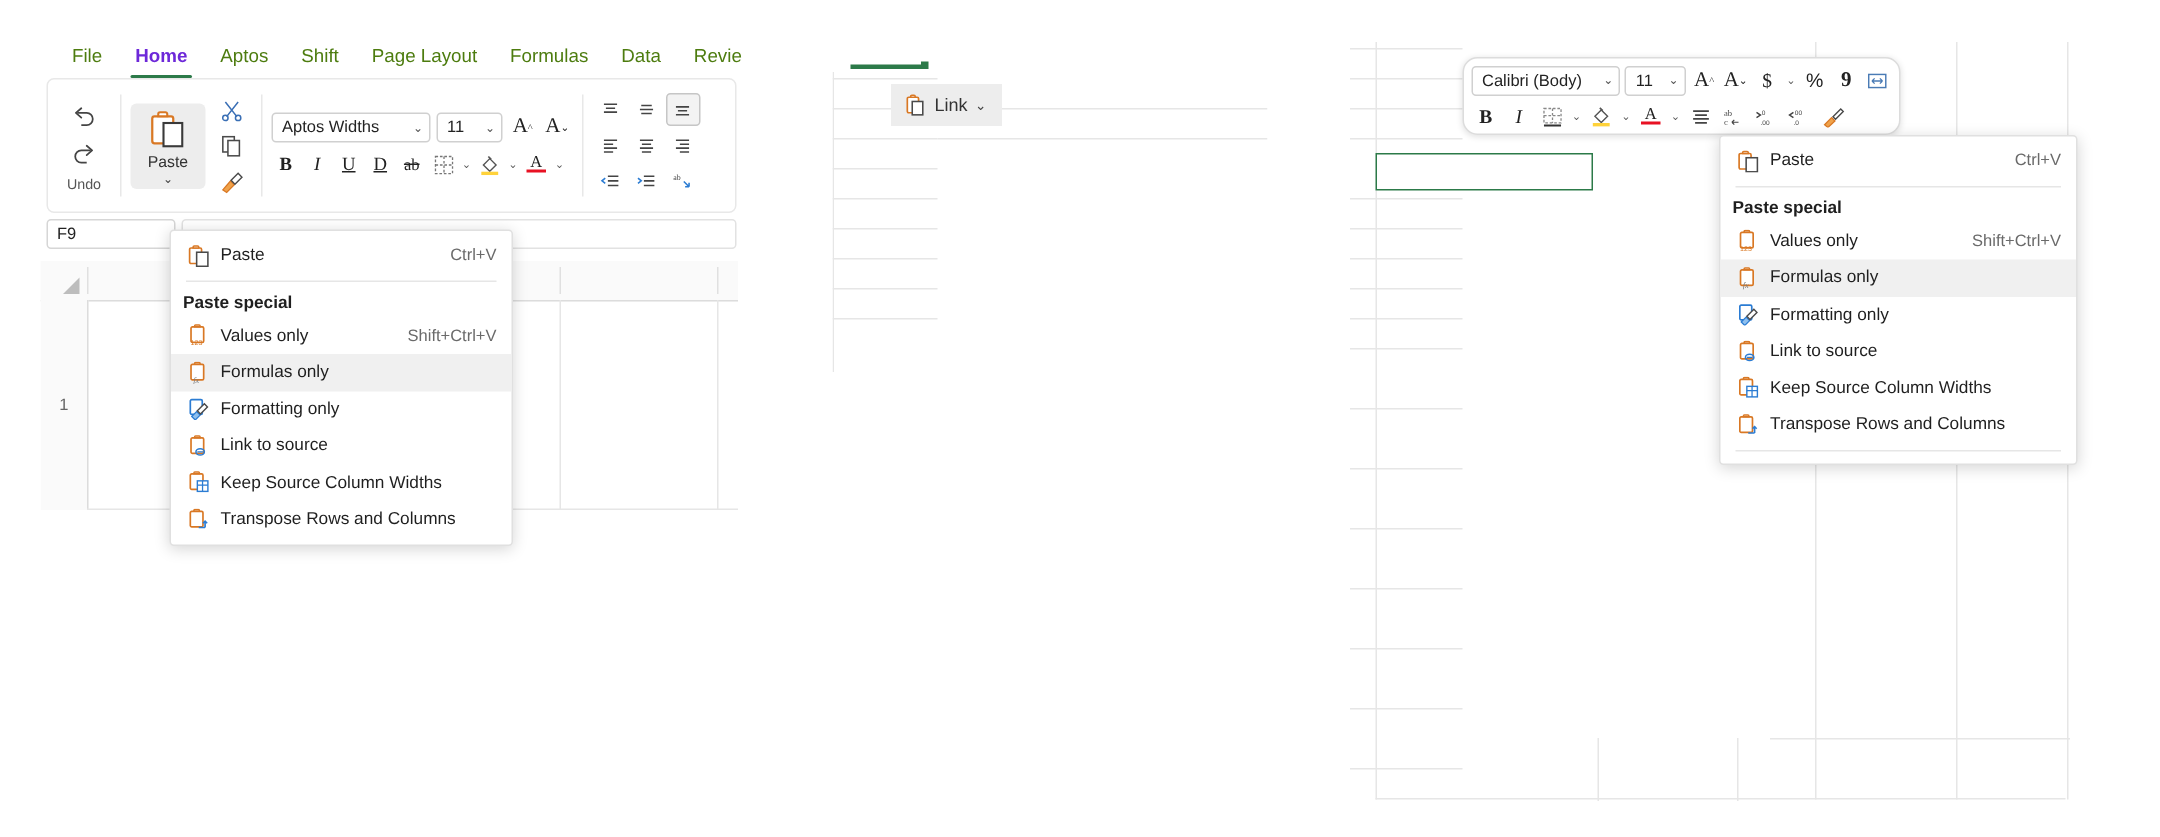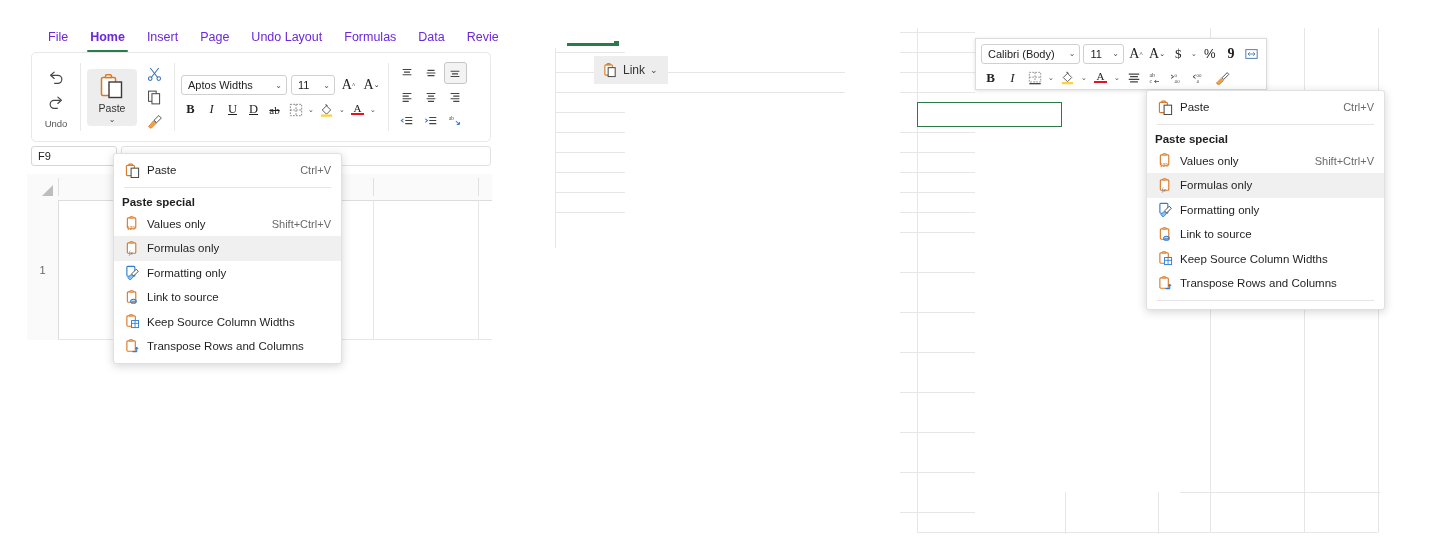--- a/index.html
+++ b/index.html
@@ -13,21 +13,21 @@
 
   
   .grid{position:absolute;overflow:hidden;}
   .grid .hline{position:absolute;left:0;right:0;height:1px;background:#e6e6e6;}
   .grid .vline{position:absolute;top:0;bottom:0;width:1px;background:#e6e6e6;}
 
   
   #left-panel{left:27px;top:22px;width:465px;height:318px;background:#fff;}
   .ribbon-tabs{height:30px;display:flex;align-items:center;
     padding-left:10px;gap:0;background:#fff;}
-  .ribbon-tab{font-size:12.5px;color:#6d28d9;padding:3px 11px;white-space:nowrap;
+  .ribbon-tab{font-size:12.5px;color:#4d7c0f;padding:3px 11px;white-space:nowrap;
     position:relative;cursor:default;}
   .ribbon-tab.active{font-weight:bold;color:#6d28d9;}
   .ribbon-tab.active::after{content:"";position:absolute;left:8px;right:8px;
     bottom:-5px;height:2.5px;background:#2c7a49;border-radius:2px;}
 
   .ribbon-body{position:absolute;left:4px;top:30px;width:460px;height:90px;
     background:#fff;border:1px solid #e8e8e8;border-radius:5px;
     display:flex;align-items:stretch;box-sizing:border-box;}
   .rgroup{display:flex;flex-direction:column;justify-content:center;
     padding:0 7px;position:relative;}
@@ -96,21 +96,21 @@
     box-sizing:border-box;font-size:12px;color:#333;}
   .ctrl-badge .chev{font-size:9px;color:#444;}
   .greensel{position:absolute;left:12px;top:29px;width:50px;height:3px;
     background:#2c7a49;}
   .greensel::after{content:"";position:absolute;right:-2px;top:-2px;width:5px;height:5px;
     background:#2c7a49;}
 
   
   #right-panel{left:900px;top:20px;width:520px;height:530px;}
   .minibar{position:absolute;left:75px;top:18px;width:292px;height:52px;
-    background:#fff;border:1px solid #dcdcdc;border-radius:0;
+    background:#fff;border:1px solid #dcdcdc;border-radius:10px;
     box-shadow:0 1px 4px rgba(0,0,0,.12);box-sizing:border-box;
     padding:4px 5px;}
   .minibar .row{display:flex;align-items:center;gap:3px;height:21px;}
   .selcell{position:absolute;left:17px;top:82px;width:145px;height:25px;
     border:1.6px solid #2c7a49;background:#fff;box-sizing:border-box;}
 
   
   .menu{position:absolute;background:#fff;border:1px solid #e0e0e0;
     box-shadow:0 2px 10px rgba(0,0,0,.17);border-radius:3px;padding:4px 0;
     box-sizing:border-box;z-index:20;}
@@ -131,23 +131,23 @@
   svg{display:block;}
 </style>
 </head>
 <body>
 
 <div class="panel" id="left-panel">
 
   <div class="ribbon-tabs">
     <div class="ribbon-tab">File</div>
     <div class="ribbon-tab active">Home</div>
-    <div class="ribbon-tab">Insert</div>
-    <div class="ribbon-tab">Page</div>
-    <div class="ribbon-tab">Undo Layout</div>
+    <div class="ribbon-tab">Aptos</div>
+    <div class="ribbon-tab">Shift</div>
+    <div class="ribbon-tab">Page Layout</div>
     <div class="ribbon-tab">Formulas</div>
     <div class="ribbon-tab">Data</div>
     <div class="ribbon-tab">Revie</div>
   </div>
 
   <div class="ribbon-body">
 
     <div class="rgroup">
       <div class="undo-col">
         <div class="icon-btn">

